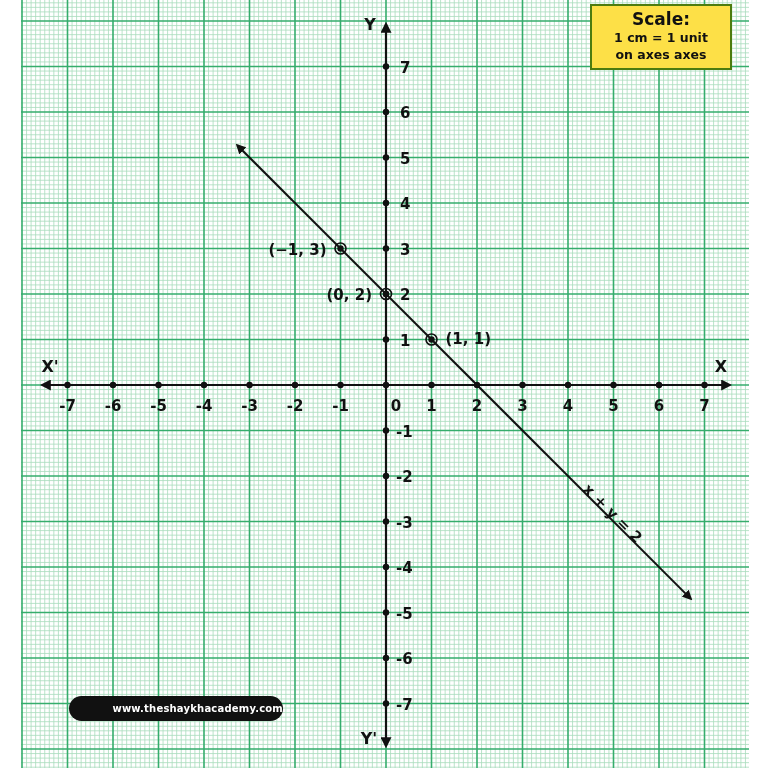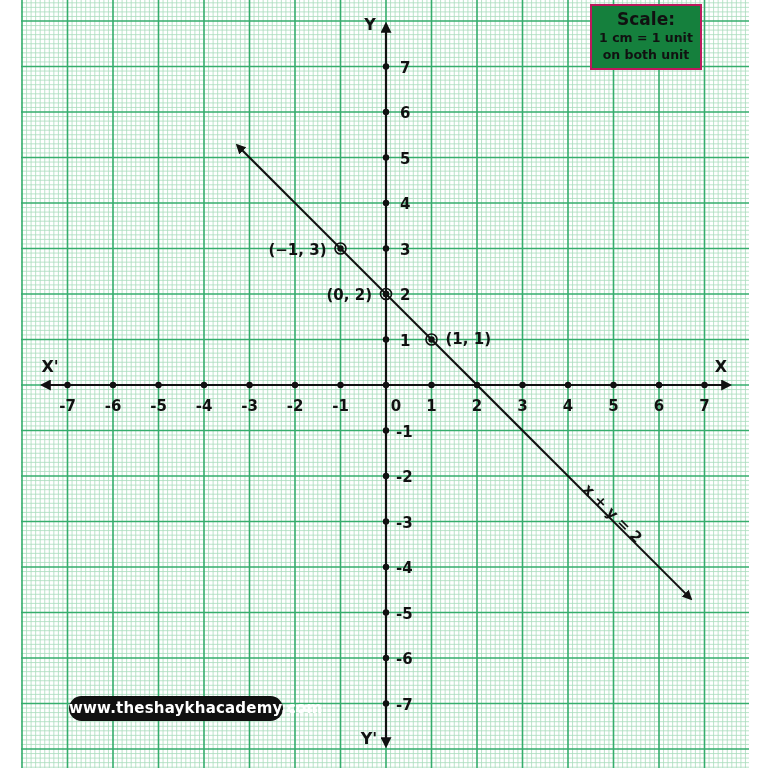--- a/index.html
+++ b/index.html
@@ -1,21 +1,21 @@
 <!DOCTYPE html>
 <html><head>
 <meta charset="utf-8">
 <style>
   html,body{margin:0;padding:0;background:#ffffff;}
   body{width:768px;height:768px;position:relative;overflow:hidden;font-family:"DejaVu Sans","Liberation Sans",sans-serif;}
   #graph{position:absolute;left:0;top:0;}
-  .scale-box{position:absolute;left:590px;top:4px;width:112px;height:66px;background:#15803d;border:2px solid #be185d;box-sizing:border-box;text-align:center;color:#111;}
+  .scale-box{position:absolute;left:590px;top:4px;width:142px;height:66px;background:#fde047;border:2px solid #4d7c0f;box-sizing:border-box;text-align:center;color:#111;}
   .scale-title{font-weight:bold;font-size:17px;margin-top:3px;line-height:20px;}
   .scale-line{font-size:12.5px;line-height:17px;font-weight:bold;}
-  .url-pill{position:absolute;left:69px;top:696px;width:214px;height:25px;border-radius:13px;background:#111;color:#fff;font-weight:bold;font-size:15px;line-height:25px;text-align:left;letter-spacing:0.2px;}
+  .url-pill{position:absolute;left:69px;top:696px;width:214px;height:25px;border-radius:13px;background:#111;color:#fff;font-weight:bold;font-size:10px;line-height:25px;text-align:right;letter-spacing:0.2px;}
 </style>
 </head>
 <body>
 
 <svg id="graph" width="768" height="768" viewBox="0 0 768 768" xmlns="http://www.w3.org/2000/svg">
   <g id="grid-minor">
       <line x1="26.55000000000001" y1="0" x2="26.55000000000001" y2="768" stroke="#a8dcbc" stroke-width="0.8"></line>
       <line x1="31.100000000000023" y1="0" x2="31.100000000000023" y2="768" stroke="#a8dcbc" stroke-width="0.8"></line>
       <line x1="35.650000000000034" y1="0" x2="35.650000000000034" y2="768" stroke="#a8dcbc" stroke-width="0.8"></line>
       <line x1="40.19999999999999" y1="0" x2="40.19999999999999" y2="768" stroke="#a8dcbc" stroke-width="0.8"></line>
@@ -436,16 +436,16 @@
 <defs>
       <marker id="arr" viewBox="0 0 10 10" refX="8" refY="5" markerWidth="5" markerHeight="5" orient="auto-start-reverse">
         <path d="M0,0 L10,5 L0,10 z" fill="#111111"></path>
       </marker>
     </defs>
   </svg>
 
 <div class="scale-box">
   <div class="scale-title">Scale:</div>
   <div class="scale-line">1 cm = 1 unit</div>
-  <div class="scale-line">on both unit</div>
+  <div class="scale-line">on axes axes</div>
 </div>
 
 <div class="url-pill">www.theshaykhacademy.com</div>
 
 </body></html>

